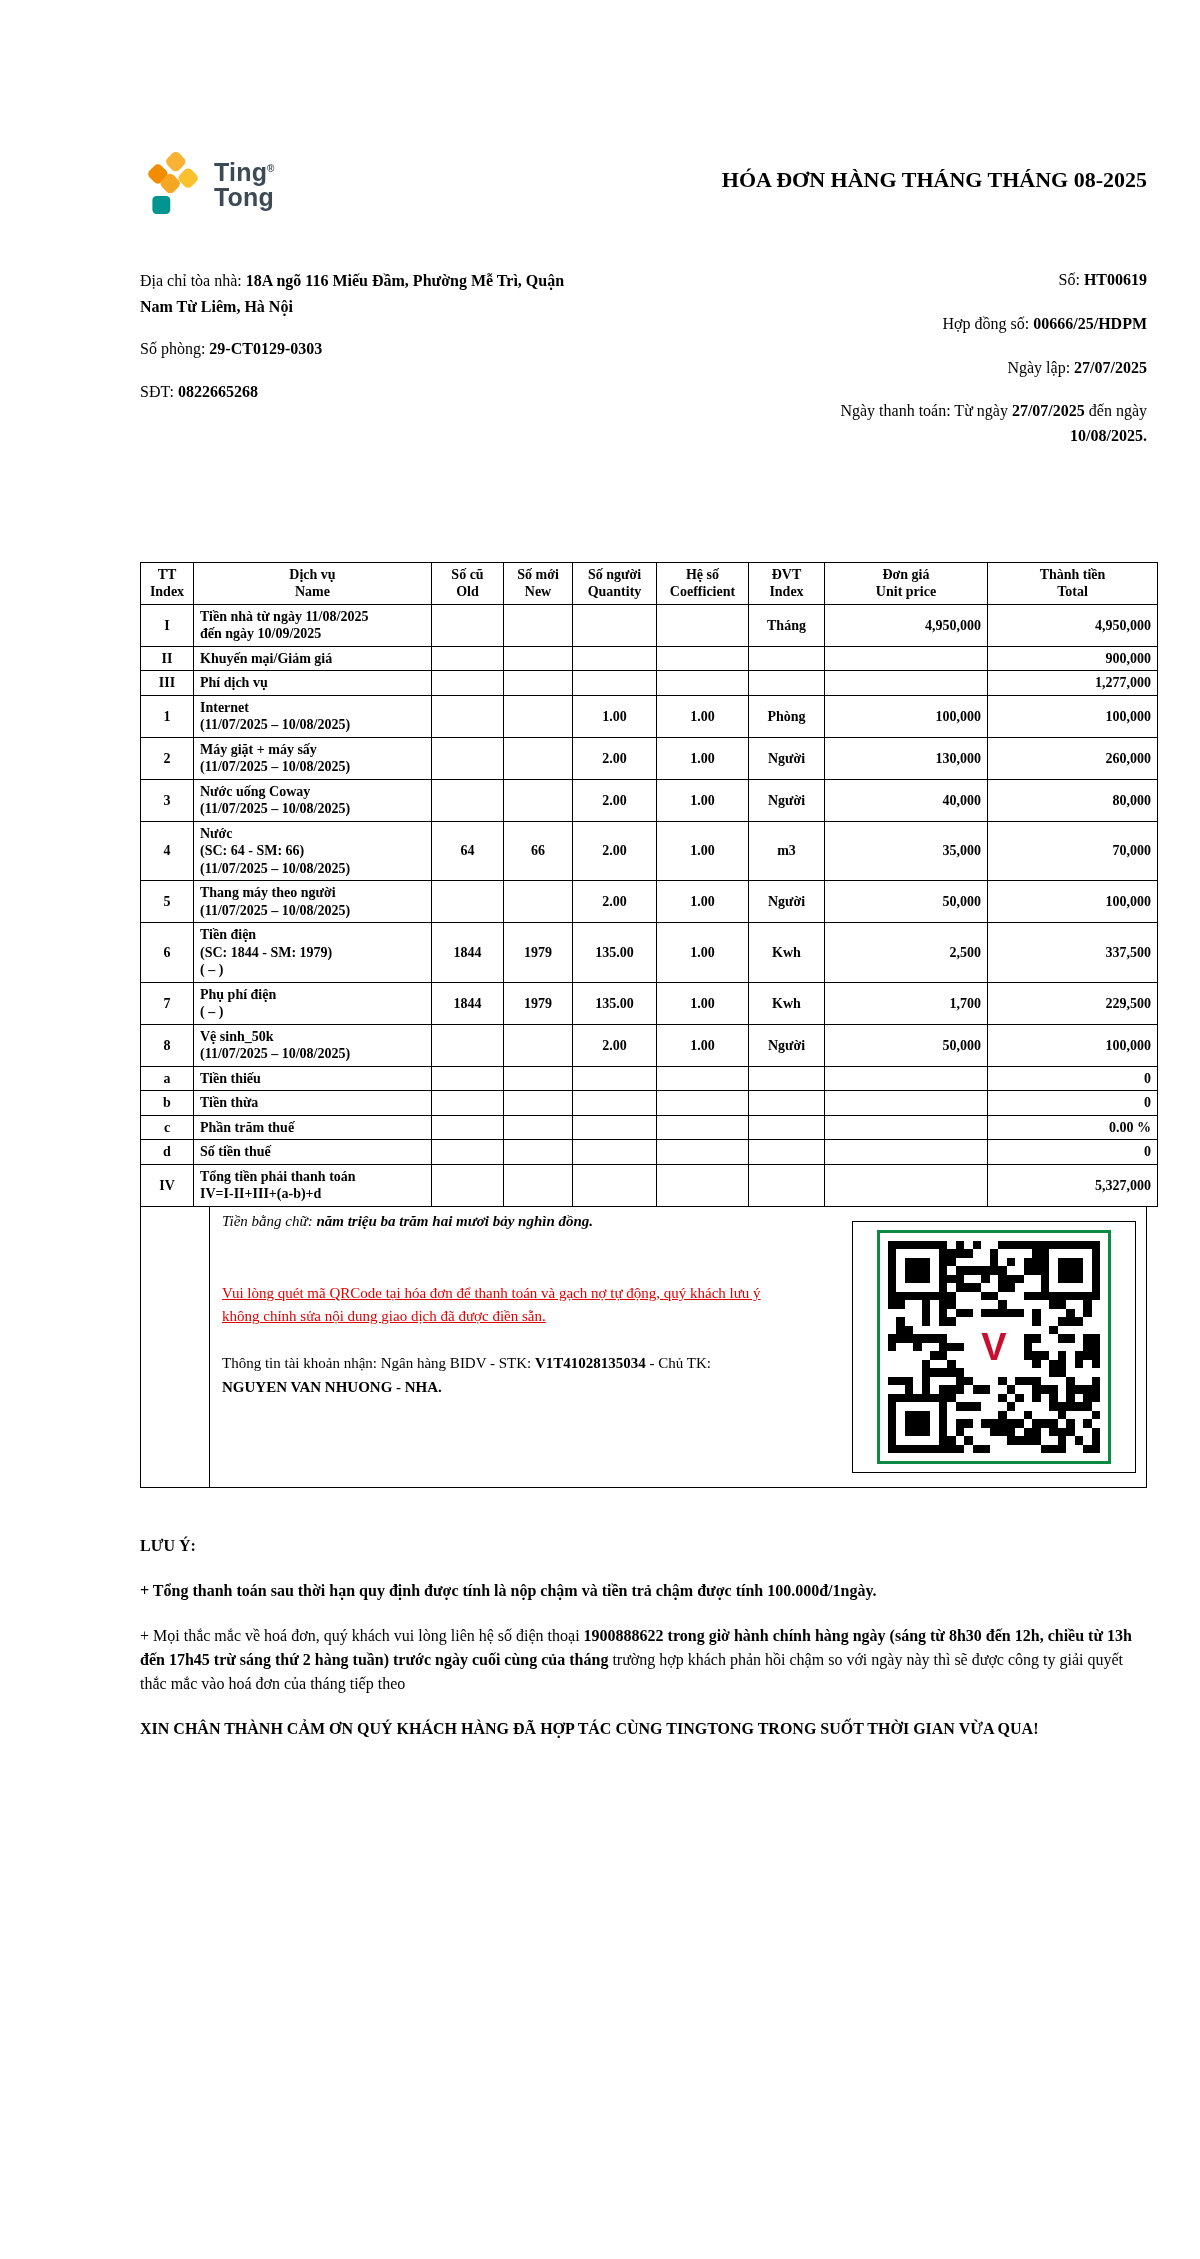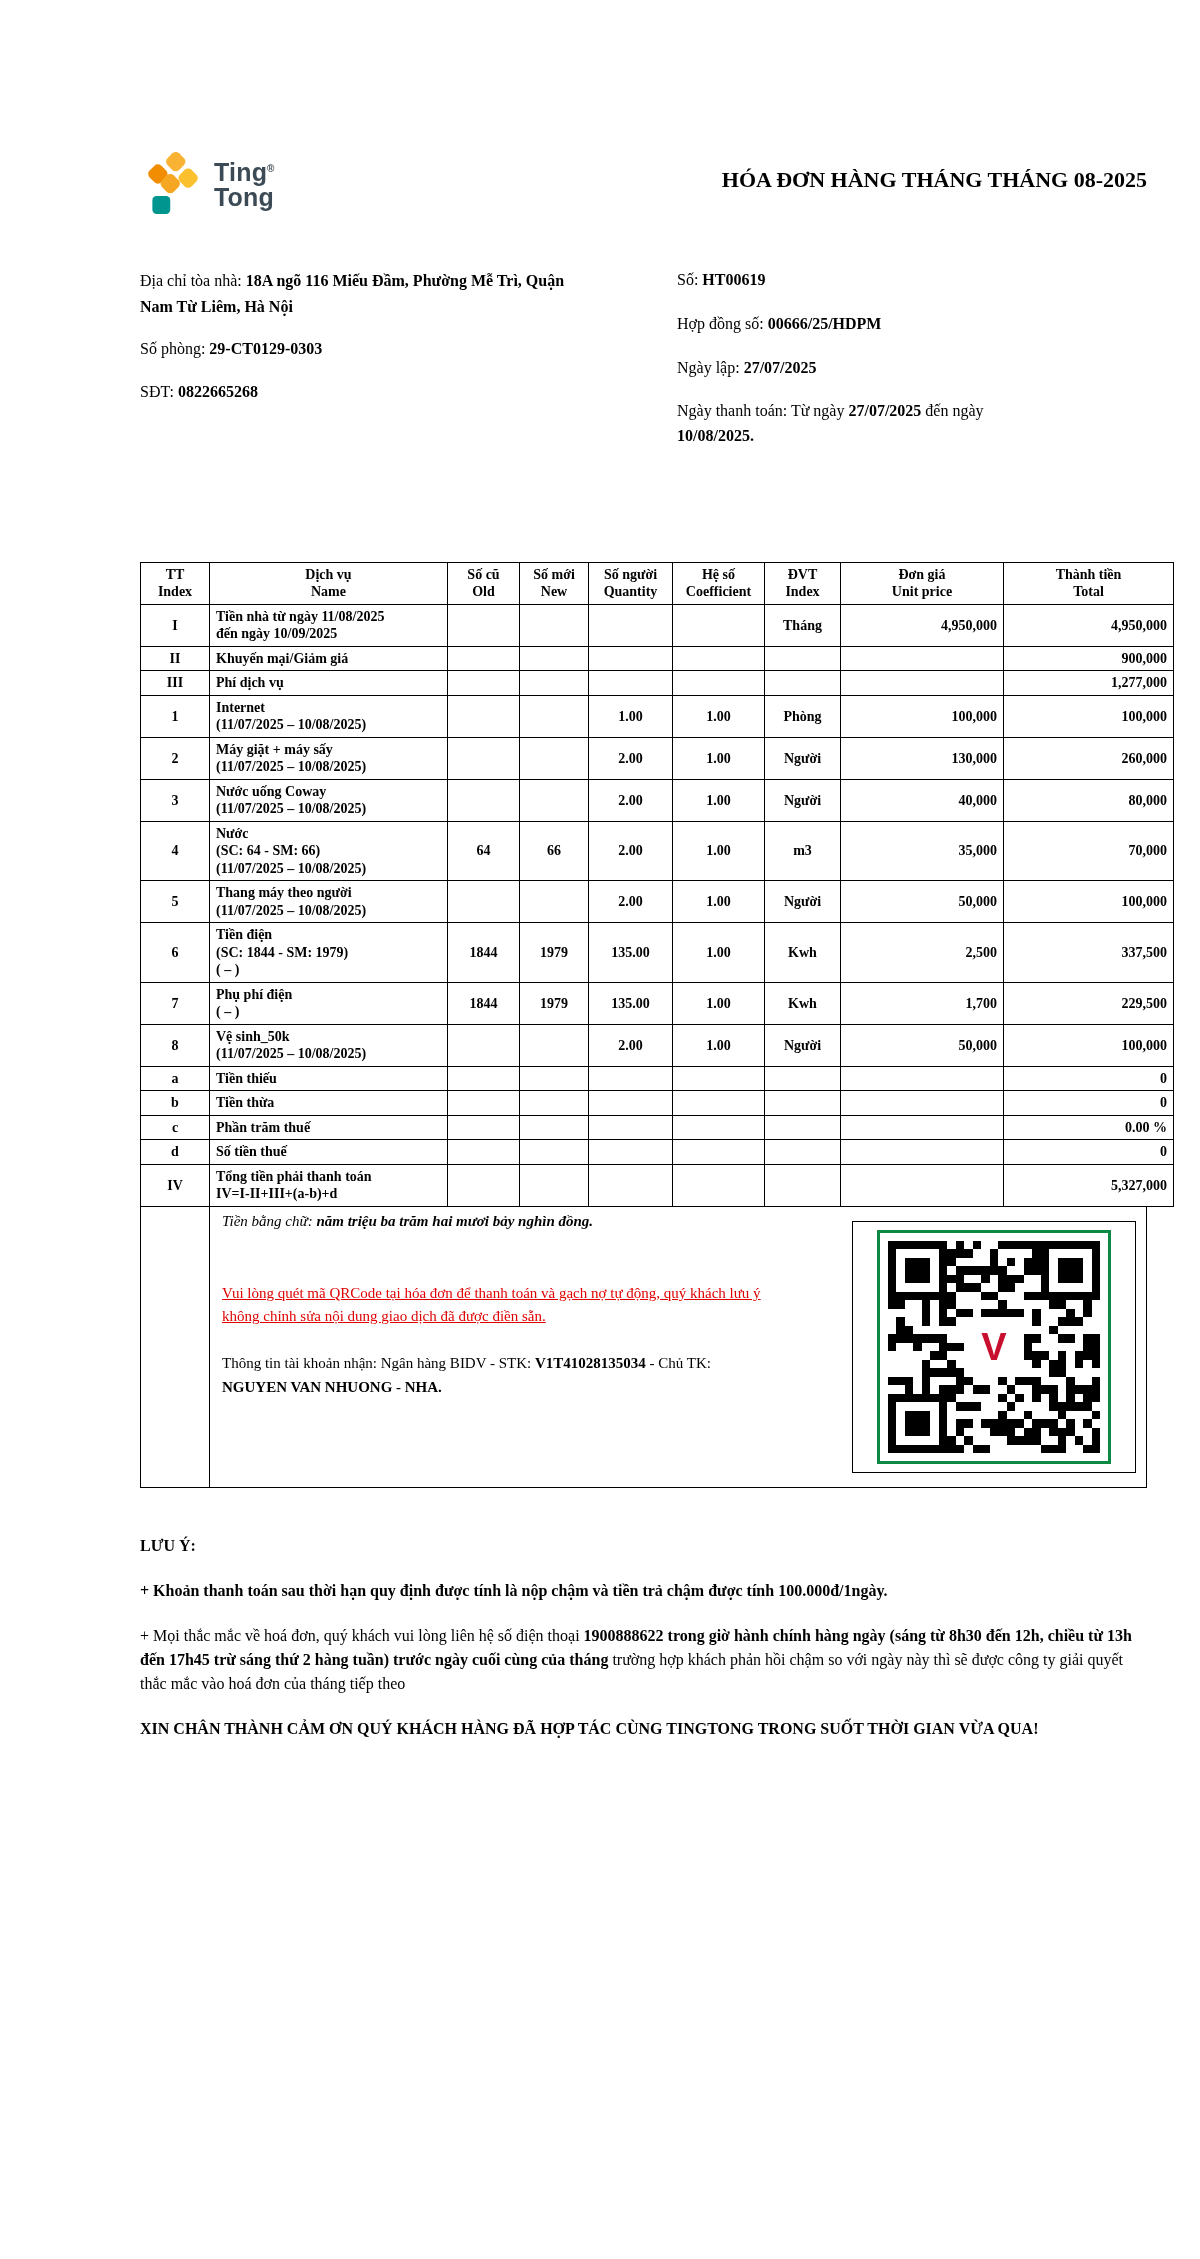--- a/index.html
+++ b/index.html
@@ -20,40 +20,40 @@
     font-weight:bold; font-size:25px; line-height:1.02;
     color:var(--logo-text,#3b4a54); letter-spacing:.2px;
   }
   .logo-reg { font-size:10px; vertical-align:super; font-weight:bold; }
   .invoice-title { max-width:430px; text-align:right; font-size:22px; font-weight:bold; line-height:1.45; margin-top:12px; }
 
   
   .info-section { display:flex; justify-content:space-between; margin-top:50px; }
   .info-left  { width:530px; font-size:16px; }
   .info-left p  { margin-bottom:17px; line-height:1.6; }
-  .info-right { width:470px; font-size:16px; }
+  .info-right { width:470px; text-align:right; font-size:16px; }
   .info-right p { margin-bottom:19px; line-height:1.55; }
   .b { font-weight:bold; }
 
   
   table.invoice {
     border-collapse:collapse; width:1007px; margin-top:94px;
     font-size:14px; font-weight:bold; table-layout:fixed;
   }
   table.invoice th, table.invoice td {
     border:1px solid #000; padding:3px 6px; vertical-align:middle; line-height:1.25;
     overflow:hidden;
   }
   table.invoice th { text-align:center; white-space:pre-line; }
   th.ha-left { text-align:left; }
   td.cell-name { text-align:left; white-space:pre-line; }
   td.cell-tt { text-align:center; }
   td.cell-c  { text-align:center; }
   td.cell-r  { text-align:right; }
-  .w0{width:69px}.w1{width:238px}.w2{width:72px}.w3{width:69px}.w4{width:84px}
+  .w0{width:53px}.w1{width:238px}.w2{width:72px}.w3{width:69px}.w4{width:84px}
   .w5{width:92px}.w6{width:76px}.w7{width:163px}.w8{width:170px}
 
   
   .below-box { width:1007px; border:1px solid #000; border-top:none; display:flex; }
   .below-left { width:69px; flex:none; border-right:1px solid #000; }
   .below-main { flex:1; display:flex; padding:6px 10px 14px 12px; }
   .below-text { flex:1; padding-right:16px; }
   .words { font-style:italic; font-size:15px; margin-bottom:52px; }
   .red-note { color:var(--red-note,#e00000); font-size:15px; line-height:1.55; margin-bottom:24px; max-width:555px;text-decoration:underline; }
   .account { font-size:15px; line-height:1.55; max-width:525px; }
@@ -969,18 +969,18 @@
               <div class="qm"></div>
               <div class="qm"></div>
             </div>
         </div>
       </div>
     </div>
   </div>
 
   <div class="notes">
     <p class="b">LƯU Ý:</p>
-    <p class="b">+ Khoản thanh toán sau thời hạn quy định được tính là nộp chậm và tiền trả chậm được tính 100.000đ/1ngày.</p>
+    <p class="b">+ Tổng thanh toán sau thời hạn quy định được tính là nộp chậm và tiền trả chậm được tính 100.000đ/1ngày.</p>
     <p><span>+ Mọi thắc mắc về hoá đơn, quý khách vui lòng liên hệ số điện thoại </span><span class="b">1900888622 trong giờ hành chính hàng ngày (sáng từ 8h30 đến 12h, chiều từ 13h đến 17h45 trừ sáng thứ 2 hàng tuần)</span><span class="b"> trước ngày cuối cùng của tháng </span><span>trường hợp khách phản hồi chậm so với ngày này thì sẽ được công ty giải quyết thắc mắc vào hoá đơn của tháng tiếp theo</span></p>
     <p class="b">XIN CHÂN THÀNH CẢM ƠN QUÝ KHÁCH HÀNG ĐÃ HỢP TÁC CÙNG TINGTONG TRONG SUỐT THỜI GIAN VỪA QUA!</p>
   </div>
 
 </div>
 
 </body></html>

